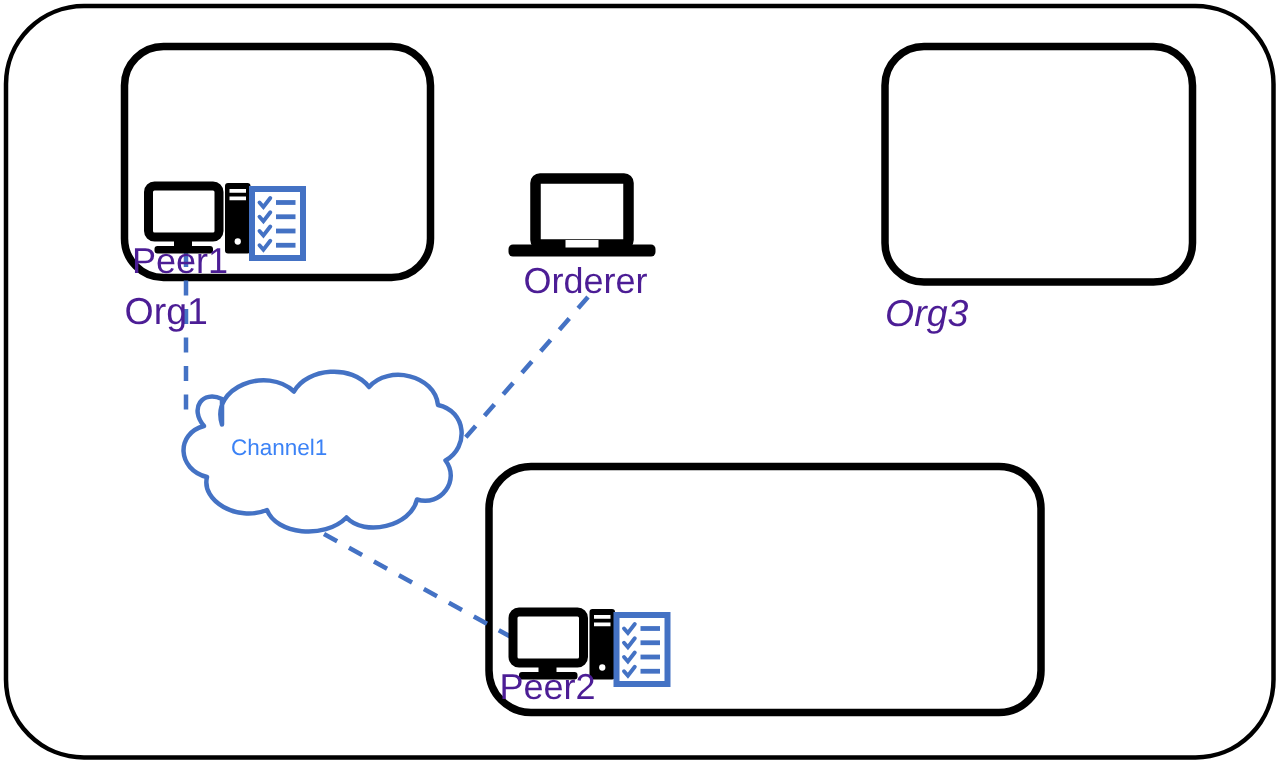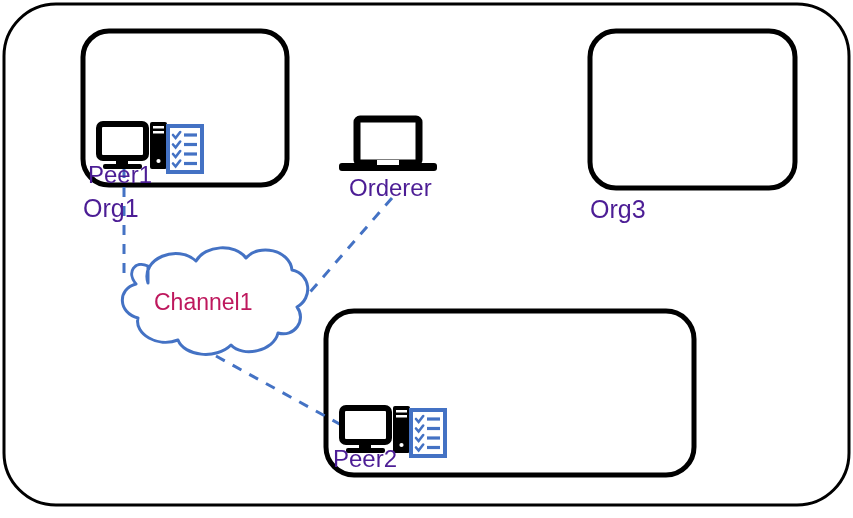--- a/index.html
+++ b/index.html
@@ -36,22 +36,22 @@
     text-align: left;
   }
   .peer-label {
     font-size: 24px;
   }
   .orderer-label {
     font-size: 24px;
   }
   .cloud-label {
     position: absolute;
-    font-size: 23px;
-    color: #be185d;
+    font-size: 15px;
+    color: #3b82f6;
     font-family: "Liberation Sans", sans-serif;
     white-space: nowrap;
     line-height: 1;
   }
 </style>
 </head>
 <body>
 
 <div id="canvas">
 
@@ -141,21 +141,21 @@
     <g>
       <rect x="357" y="119" width="62" height="44" rx="3" ry="3" fill="#ffffff" stroke="#000000" stroke-width="7"></rect>
       <rect x="339" y="163" width="98" height="8" rx="3" fill="#000000"></rect>
       <rect x="377" y="160" width="22" height="5" fill="#ffffff"></rect>
     </g>
 
   </svg>
 
   <div class="node-label org-label" style="left:83px; top:196px; width:204px;">Org1</div>
 
-  <div class="node-label org-label" style="left:590px; top:197px; width:205px;">Org3</div>
+  <div class="node-label org-label" style="left:590px; top:197px; width:205px;font-style:italic;">Org3</div>
 
 
   <div class="node-label peer-label" style="left:88px; top:163px;">Peer1</div>
 
   <div class="node-label peer-label" style="left:333px; top:447px;">Peer2</div>
 
   <div class="node-label orderer-label" style="left:349px; top:176px;">Orderer</div>
 
   <div class="cloud-label" style="left:154px; top:291px;">Channel1</div>
 

